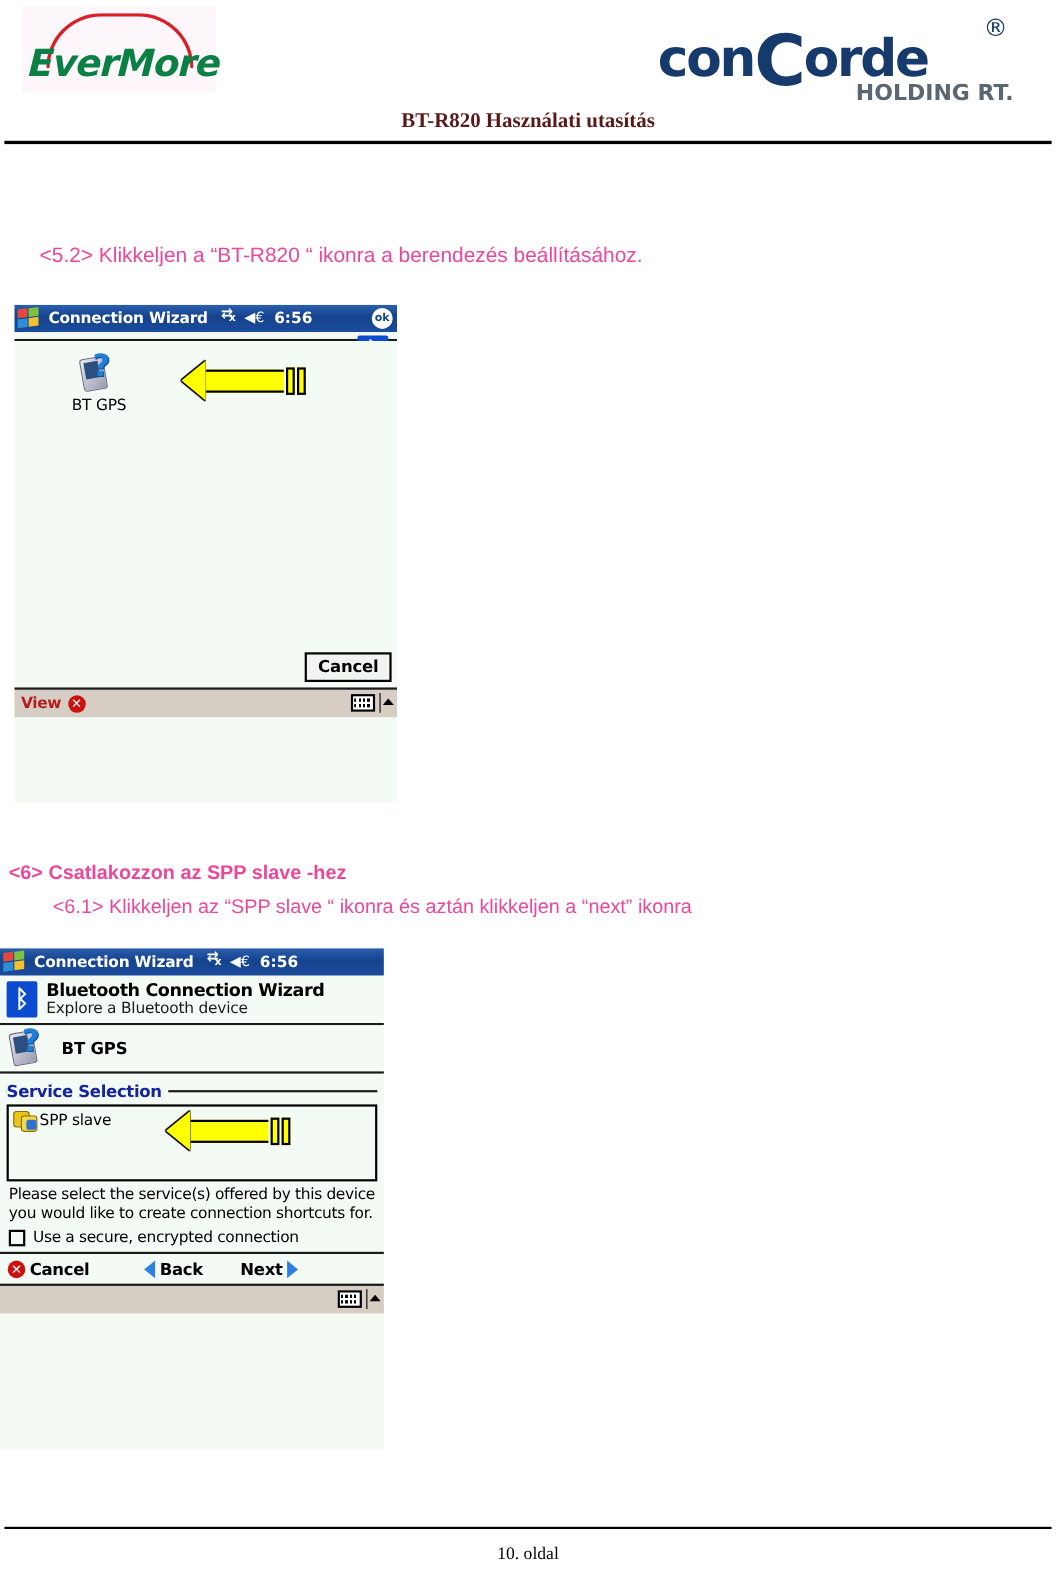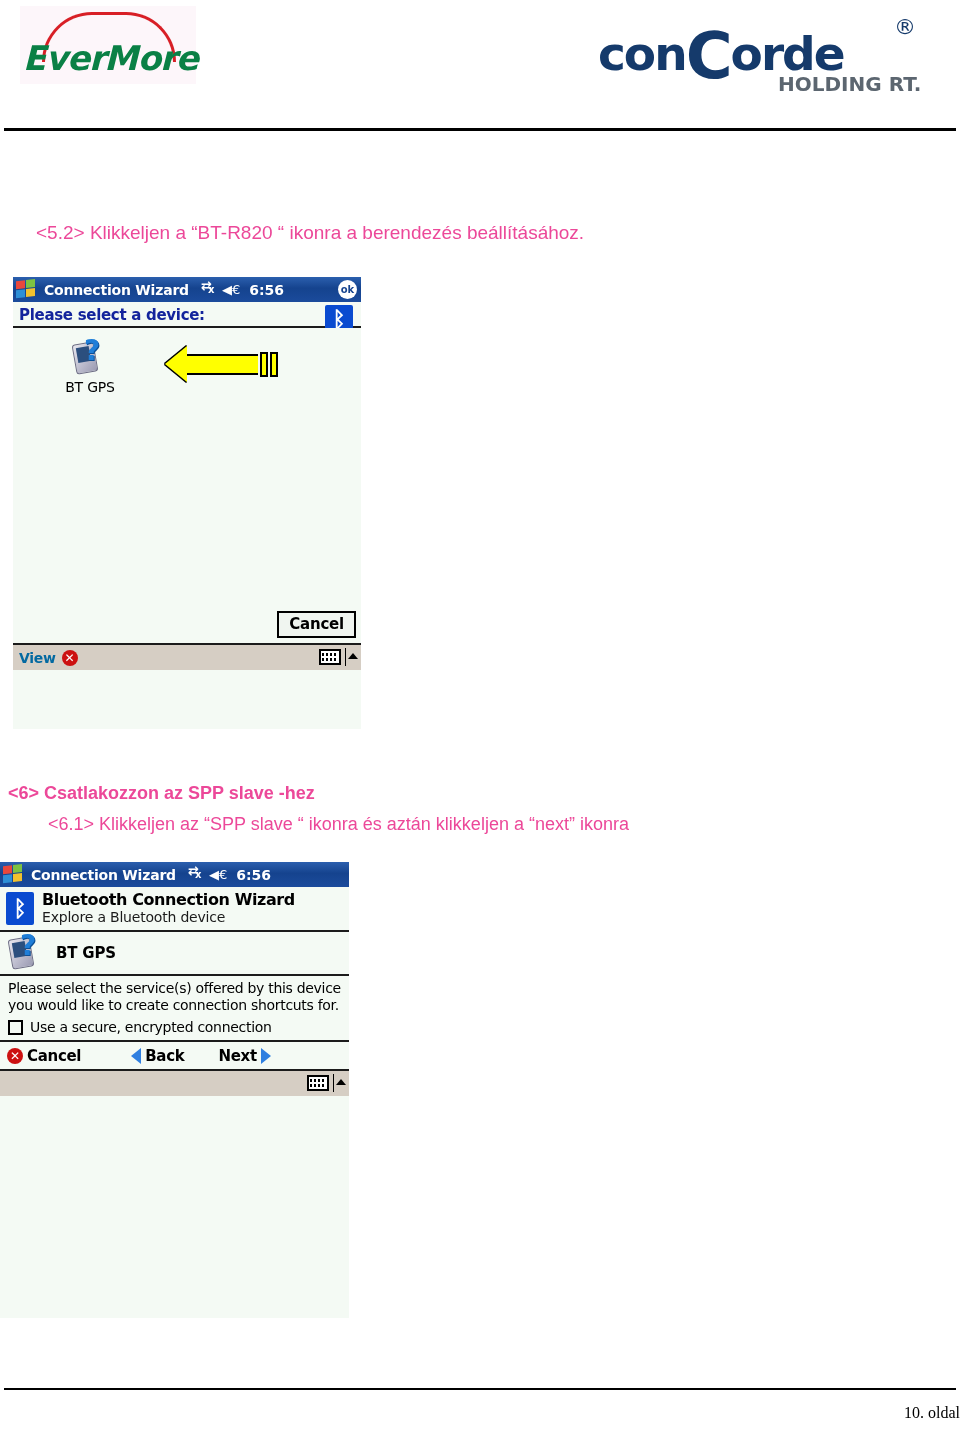--- a/index.html
+++ b/index.html
@@ -128,21 +128,21 @@
   #footer-rule {
     position: absolute;
     left: 4px; top: 1388px;
     width: 952px; height: 0;
     border-top: 2px solid #000;
   }
   #footer-page {
     position: absolute;
     left: 0; top: 1404px;
     width: 960px;
-    text-align: right;
+    text-align: center;
     font-family: "Liberation Serif", serif;
     font-size: 16px;
     color: #000;
   }
 
   
   .pda {
     position: absolute;
     background: #f4faf4;
     font-family: "DejaVu Sans", sans-serif;
@@ -351,21 +351,21 @@
     border-top: 2px solid #1b1b1b;
     display: flex;
     align-items: center;
     position: relative;
   }
   .taskbar .tb-left {
     display: flex; align-items: center; gap: 6px;
     margin-left: 6px;
   }
   .taskbar .tb-text {
-    font-size: 14px; font-weight: bold; color: #0369a1;
+    font-size: 14px; font-weight: bold; color: #b91c1c;
     letter-spacing: -0.3px;
   }
   .red-x {
     width: 16px; height: 16px; border-radius: 50%;
     background: #cc1111; color: #fff;
     font-size: 12px; font-weight: bold; line-height: 16px;
     text-align: center;
     display: inline-block;
   }
   .kb-icon {
@@ -541,20 +541,21 @@
     <div id="evermore-arc"></div>
     <div id="evermore-wordmark">EverMore</div>
   </div>
 
   <div id="concorde-logo">
     <div id="concorde-wordmark"><span>con</span><span class="big">C</span><span>orde</span></div>
     <div id="concorde-reg">®</div>
     <div id="concorde-sub">HOLDING RT.</div>
   </div>
 
+  <div id="doc-title">BT-R820 Használati utasítás</div>
   <div id="header-rule"></div>
 </div>
 
 <div class="doc-text" id="step-5-2">&lt;5.2&gt; Klikkeljen a “BT-R820 “ ikonra a berendezés beállításához.</div>
 
 <div class="pda" id="pda-1">
 
   <div class="titlebar">
     <div class="win-flag">
       <i></i>
@@ -565,21 +566,20 @@
     <div class="tb-title">Connection Wizard</div>
     <div class="tb-icons">
       <div class="icon-conn"></div>
       <div class="icon-speaker">◀€</div>
       <div class="tb-time">6:56</div>
     </div>
     <div class="tb-ok">ok</div>
   </div>
 
   <div class="p1-head">
-    <div class="h-sub">Please select a device:</div>
     <div class="bt-badge">
         <span>ᛒ</span>
       </div>
   </div>
   <div class="hr-dark"></div>
 
   <div class="p1-body">
     <div class="dev-tile">
       <div class="dev-icon">
         <div class="body"></div>
@@ -644,20 +644,40 @@
   <div class="p2-dev-row">
     <div class="dev-icon">
       <div class="body"></div>
         <div class="screen"></div>
         <div class="q">?</div>
     </div>
     <div class="dev-label">BT GPS</div>
   </div>
   <div class="hr-dark"></div>
 
+  <div class="grp">
+    <div class="grp-line"></div>
+    <div class="grp-title">Service Selection</div>
+    <div class="listbox">
+      <div class="svc-row">
+        <div class="svc-icon">
+          <div class="g1"></div>
+            <div class="g2"></div>
+            <div class="b"></div>
+        </div>
+        <div class="svc-label">SPP slave</div>
+      </div>
+      <div class="yarrow" style="left:143px; top:4px;">
+        <div class="head"></div>
+          <div class="shaft"></div>
+        <div class="tail"></div>
+          <div class="tail"></div>
+      </div>
+    </div>
+  </div>
 
   <div class="helptext">Please select the service(s) offered by this device you would like to create connection shortcuts for.</div>
 
 
   <div class="checkrow">
     <div class="chk"></div>
     <div class="chk-label">Use a secure, encrypted connection</div>
   </div>
 
   <div class="navbar">

